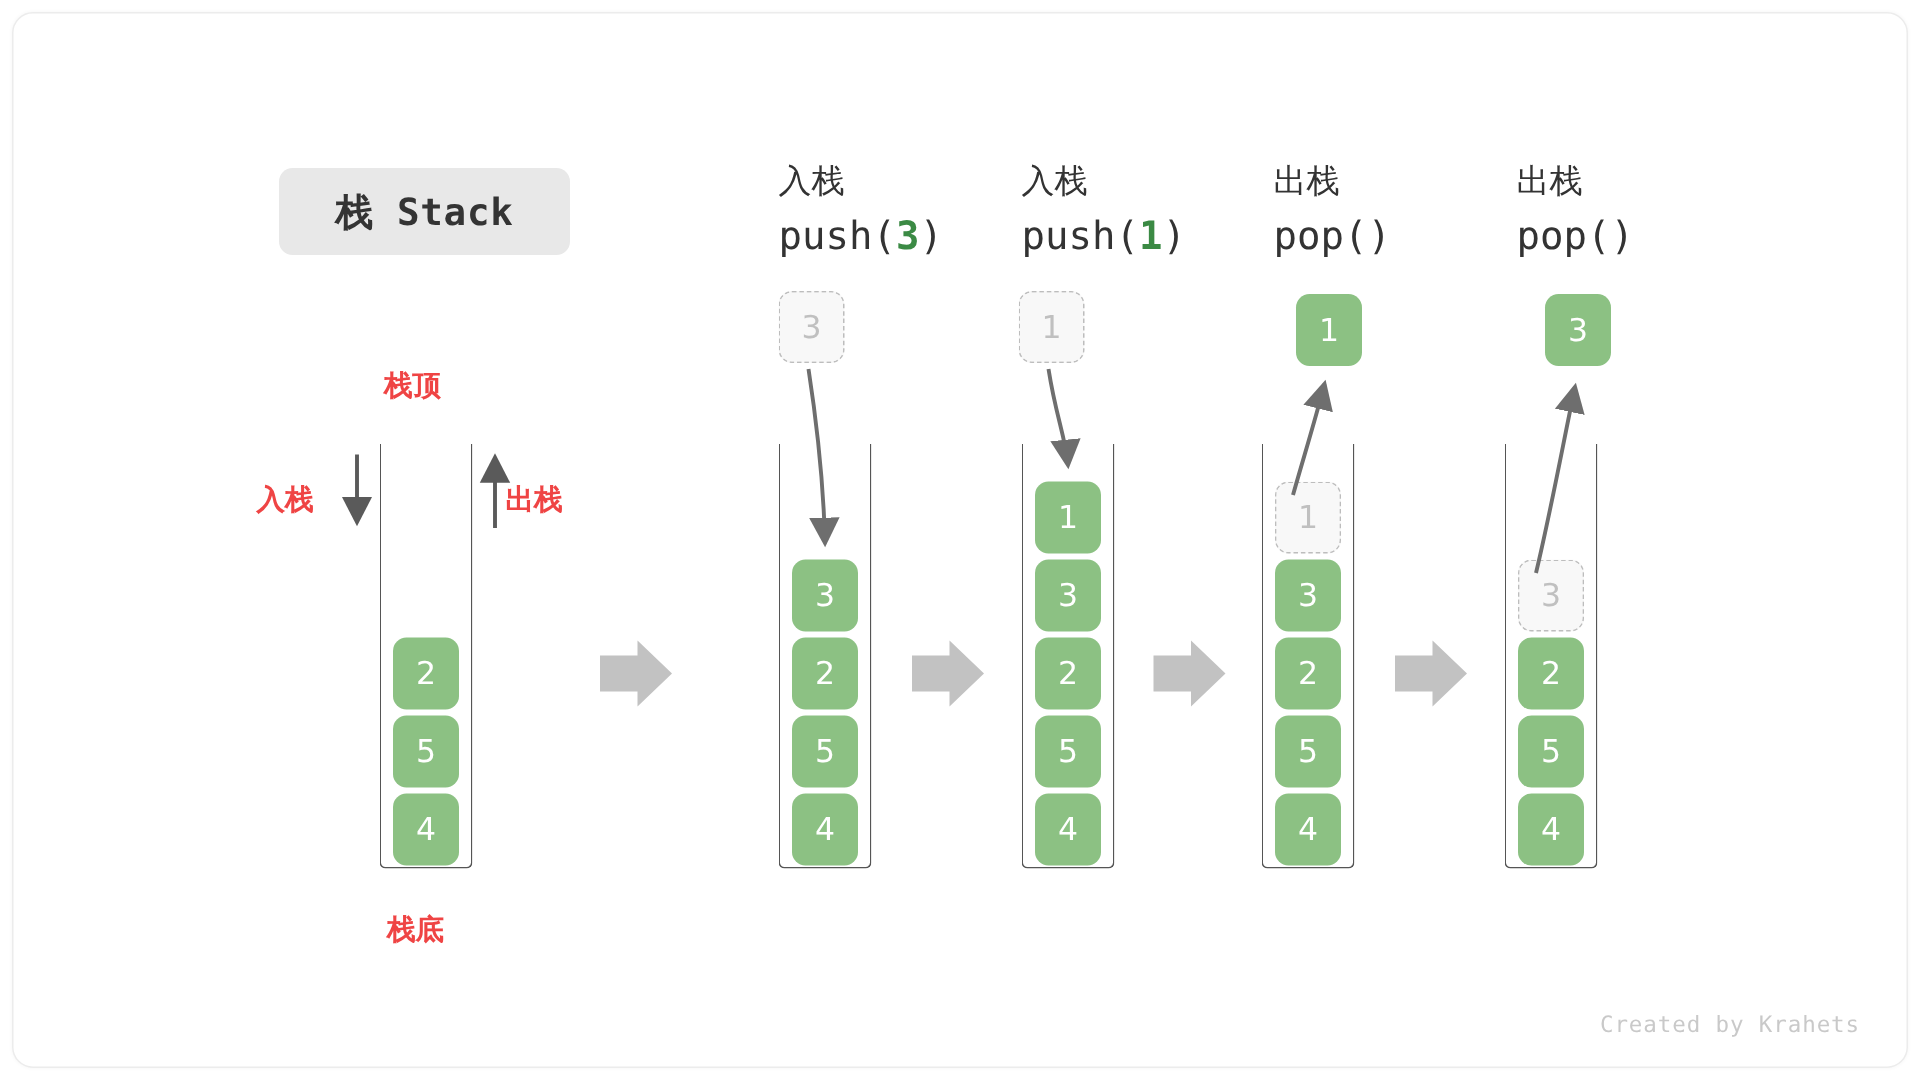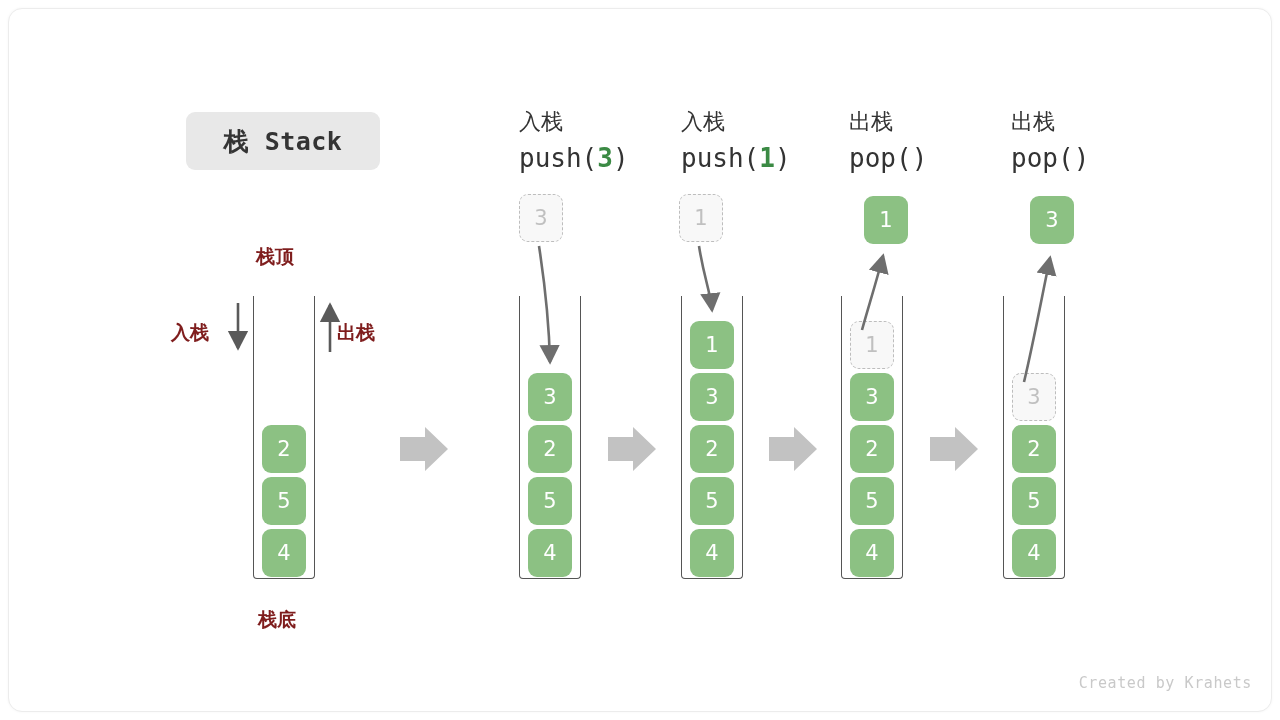--- a/index.html
+++ b/index.html
@@ -52,21 +52,21 @@
     color: #343434;
     letter-spacing: 0.5px;
     white-space: nowrap;
   }
 
   
   .cn-label {
     font-family: "DejaVu Sans", "Liberation Sans", sans-serif;
     font-size: 19px;
     font-weight: bold;
-    color: #7f1d1d;
+    color: #ef4444;
     white-space: nowrap;
   }
 
   
   .col-head {
     font-size: 22px;
     color: #333333;
     white-space: nowrap;
     line-height: 36px;
   }
@@ -113,21 +113,21 @@
     color: #ffffff;
   }
   .cell.ghost {
     background: #f8f8f8;
     color: #c0c0c0;
     border: 1.8px dashed #bdbdbd;
   }
 
   
   #footer {
-    right: 28px;
+    right: 40px;
     bottom: 28px;
     font-family: "DejaVu Sans Mono", "Liberation Mono", monospace;
     font-size: 15px;
     color: #c9c9c9;
     letter-spacing: 0.6px;
     white-space: nowrap;
   }
 
   svg.overlay {
     position: absolute;

